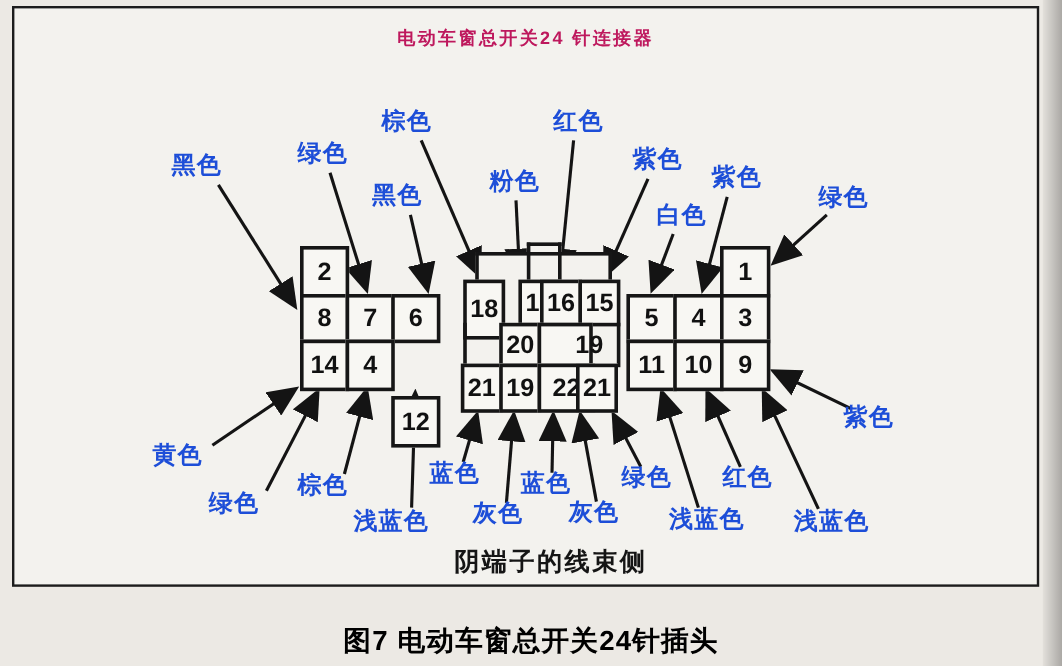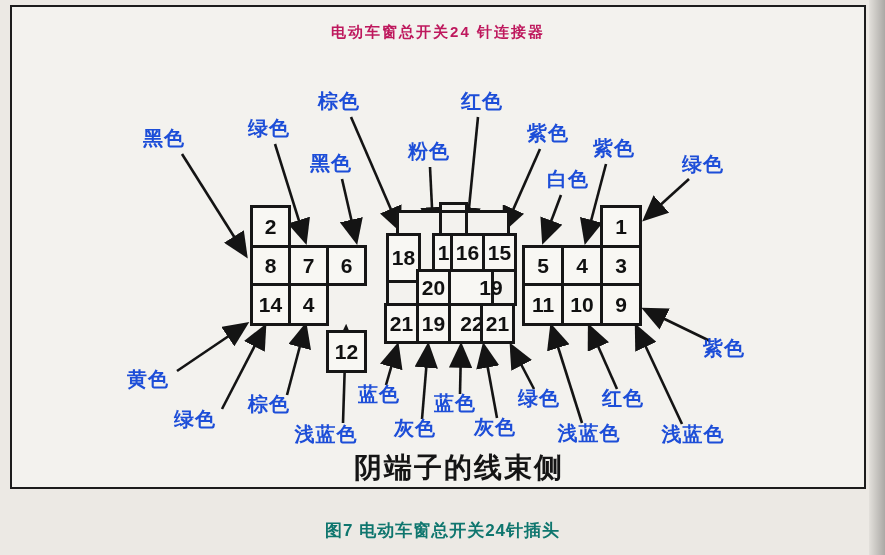--- a/index.html
+++ b/index.html
@@ -16,24 +16,24 @@
   .pin{position:absolute;border:3px solid #161616;background:#f8f7f3;box-sizing:border-box;
     display:flex;align-items:center;justify-content:center;font-weight:bold;font-size:21px;
     color:#111;z-index:2;}
   .band{position:absolute;border-left:3px solid #161616;border-right:3px solid #161616;
     box-sizing:border-box;z-index:2;background:transparent;}
   .tab{position:absolute;border:3px solid #161616;border-bottom:none;box-sizing:border-box;
     z-index:2;background:#f3f2ee;}
   .tabline{position:absolute;width:3px;background:#161616;z-index:2;}
   .wire-label{position:absolute;transform:translate(-50%,-50%);font-size:20px;font-weight:bold;
     color:#1d4ed8;white-space:nowrap;z-index:4;letter-spacing:1px;}
-  .note{position:absolute;transform:translate(-50%,-50%);font-size:28px;font-weight:bold;
+  .note{position:absolute;transform:translate(-50%,-50%);font-size:21px;font-weight:bold;
     color:#151515;letter-spacing:2px;z-index:4;}
   .caption{position:absolute;left:0;top:519px;width:100%;text-align:center;
-    font-size:17px;font-weight:bold;color:#0f766e;letter-spacing:1px;}
+    font-size:23px;font-weight:bold;color:#000000;letter-spacing:1px;}
 </style>
 </head>
 <body>
 
 <div class="page">
 
   <div class="figure-box">
     <div class="fig-title">电动车窗总开关24 针连接器</div>
 
     <svg class="arrows" viewBox="0 0 885 555">

